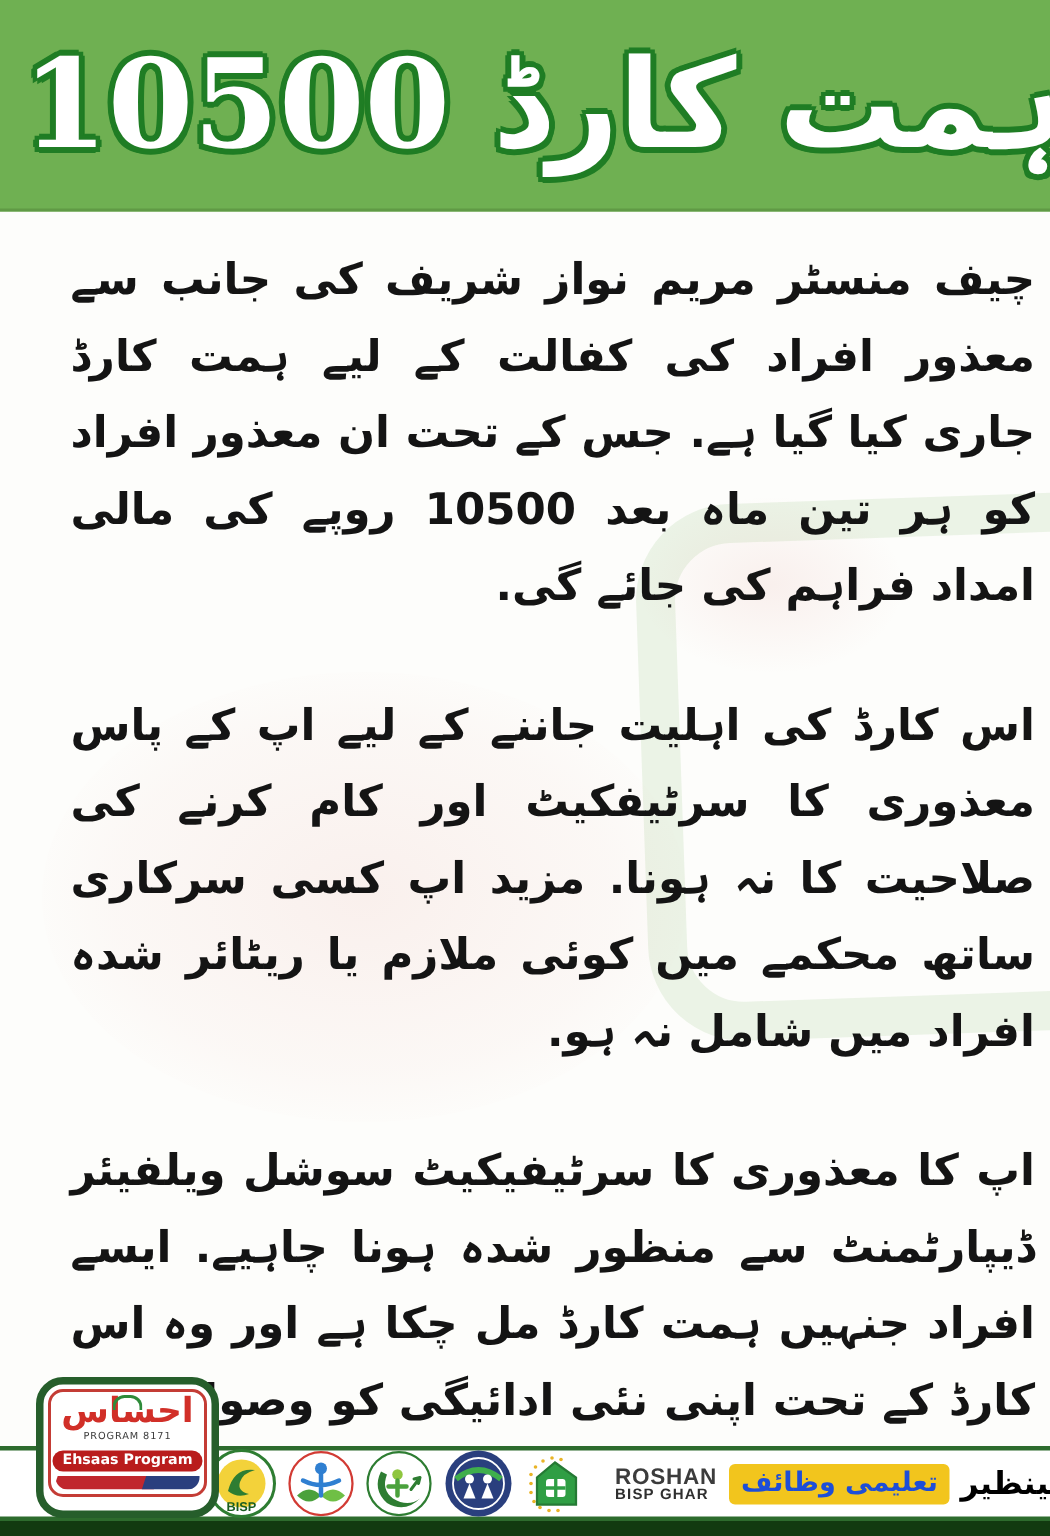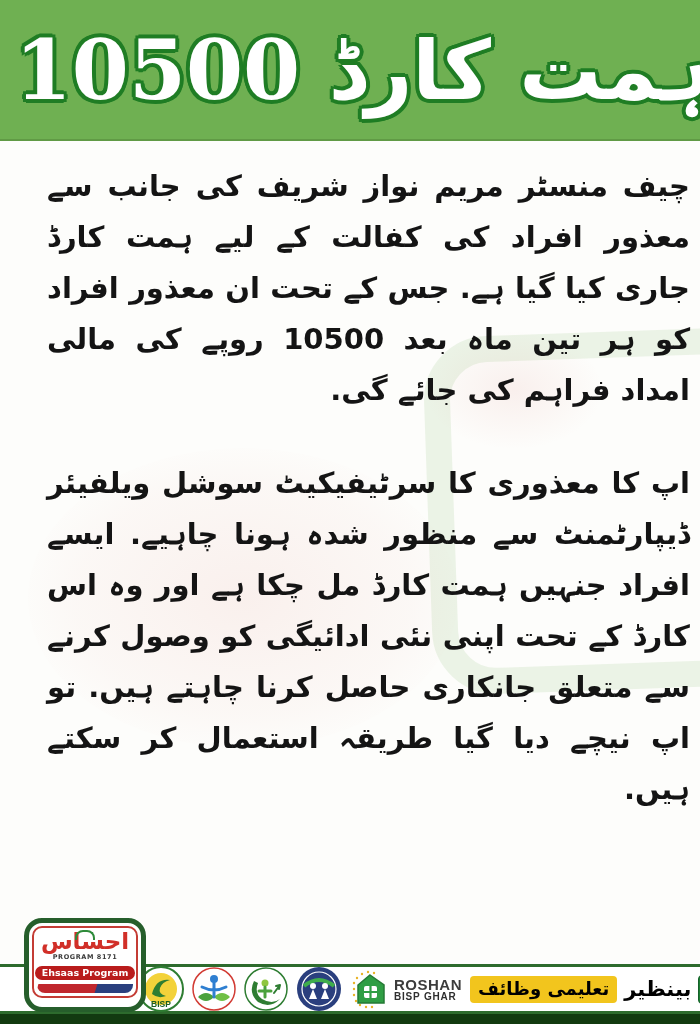--- a/index.html
+++ b/index.html
@@ -92,72 +92,73 @@
   }
   .ehsaas-ar{
     direction:rtl;color:#d12f28;font-size:23px;font-weight:bold;line-height:25px;margin-top:1px;
   }
   .ehsaas-roof{
     position:absolute;top:2px;left:50%;transform:translateX(-50%);
     width:16px;height:8px;border:2.5px solid #2e8b3a;border-bottom:none;
     border-radius:8px 8px 0 0;
   }
   .ehsaas-prog{
-    font-size:6.5px;font-weight:bold;color:#3a3a3a;letter-spacing:0.6px;line-height:7px;
+    font-size:6.5px;font-weight:normal;color:#3a3a3a;letter-spacing:0.6px;line-height:7px;
   }
   .ehsaas-pill{
     display:inline-block;background:#b91c1c;color:#ffffff;
     font-size:9.5px;font-weight:bold;border-radius:9px;
     padding:2px 7px;margin-top:2px;line-height:10px;white-space:nowrap;
   }
   .ehsaas-ribbon{
     position:absolute;left:3px;right:3px;bottom:3px;height:9px;border-radius:0 0 8px 8px;overflow:hidden;
   }
   .ehsaas-ribbon .r1{position:absolute;left:0;top:0;width:70%;height:100%;background:#c0272d;transform:skewX(-18deg);}
   .ehsaas-ribbon .r2{position:absolute;right:-6px;top:0;width:45%;height:100%;background:#2a3f7e;transform:skewX(-18deg);}
 
   
   .logo-circ{flex:0 0 auto;display:block;}
 
   
-  .roshan{display:flex;align-items:center;gap:4px;flex:0 0 auto;}
+  .roshan{display:flex;align-items:center;gap:20px;flex:0 0 auto;}
   .roshan-text{line-height:1;}
   .roshan-l1{font-size:15px;font-weight:bold;color:#3c3c3c;letter-spacing:0.5px;font-family:"Liberation Sans","DejaVu Sans",sans-serif;}
   .roshan-l2{font-size:10px;font-weight:bold;color:#2f2f2f;letter-spacing:0.8px;font-family:"Liberation Sans","DejaVu Sans",sans-serif;}
 
   
   .badge-group{
     direction:rtl;display:flex;align-items:center;gap:7px;flex:0 0 auto;
     margin-left:auto;padding-right:2px;
   }
   .benazir-txt{color:#000000;font-size:21px;font-weight:bold;white-space:nowrap;}
   .badge-kafalat{
     background:#1e7e33;color:#ffffff;font-size:18px;font-weight:bold;
     padding:2px 10px 4px 10px;border-radius:4px;border:1px solid #15602a;white-space:nowrap;
   }
   .badge-taleemi{
-    background:#f2c51d;color:#000000;font-size:18px;font-weight:bold;
+    background:#f2c51d;color:#1d4ed8;font-size:18px;font-weight:bold;
     padding:2px 8px 4px 8px;border-radius:4px;white-space:nowrap;
   }
 </style>
 </head>
 <body>
 
 <div class="canvas">
 
   <div class="header">
     <div class="title">ہمت کارڈ 10500</div>
   </div>
 
   <div class="wm-green"></div>
   <div class="wm-pink"></div>
   <div class="wm-pink2"></div>
 
   <div class="content">
     <p>چیف منسٹر مریم نواز شریف کی جانب سے معذور افراد کی کفالت کے لیے ہمت کارڈ جاری کیا گیا ہے. جس کے تحت ان معذور افراد کو ہر تین ماہ بعد 10500 روپے کی مالی امداد فراہم کی جائے گی.</p>
+    <p>اس کارڈ کی اہلیت جاننے کے لیے اپ کے پاس معذوری کا سرٹیفکیٹ اور کام کرنے کی صلاحیت کا نہ ہونا. مزید اپ کسی سرکاری ساتھ محکمے میں کوئی ملازم یا ریٹائر شدہ افراد میں شامل نہ ہو.</p>
     <p>اپ کا معذوری کا سرٹیفیکیٹ سوشل ویلفیئر ڈیپارٹمنٹ سے منظور شدہ ہونا چاہیے. ایسے افراد جنہیں ہمت کارڈ مل چکا ہے اور وہ اس کارڈ کے تحت اپنی نئی ادائیگی کو وصول کرنے سے متعلق جانکاری حاصل کرنا چاہتے ہیں. تو اپ نیچے دیا گیا طریقہ استعمال کر سکتے ہیں.</p>
   </div>
 
   <div class="ehsaas-card">
     <div class="ehsaas-inner">
       <div class="ehsaas-roof"></div>
       <div class="ehsaas-ar">احساس</div>
       <div class="ehsaas-prog">PROGRAM 8171</div>
       <div class="ehsaas-pill">Ehsaas Program</div>
       <div class="ehsaas-ribbon">

